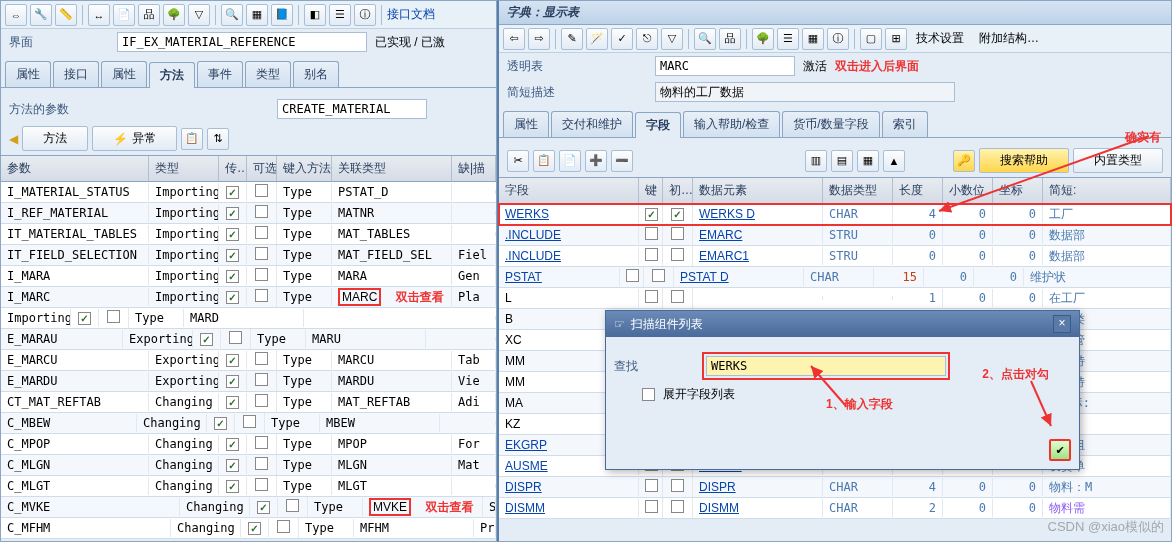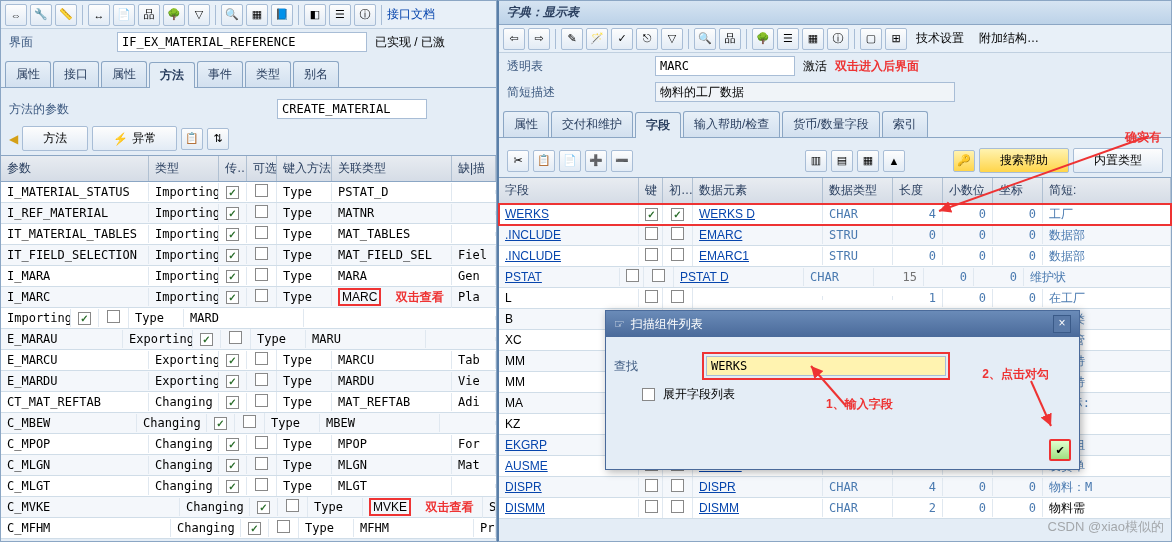--- a/index.html
+++ b/index.html
@@ -377,21 +377,21 @@
           <div style="width:50px;color:#4a7ab0" class="num">0</div>
           <div style="width:50px;color:#4a7ab0" class="num">0</div>
           <div style="flex:1;color:#4a7ab0">数据部</div>
         </div>
         <div class="grow">
           <div style="width:121px"><span class="link">PSTAT</span></div>
           <div style="width:24px;text-align:center"><span class="chk "></span></div>
           <div style="width:30px;text-align:center"><span class="chk "></span></div>
           <div style="width:130px"><span class="link">PSTAT D</span></div>
           <div style="width:70px;color:#4a7ab0">CHAR</div>
-          <div style="width:50px;color:#737373" class="num">15</div>
+          <div style="width:50px;color:#c2410c" class="num">15</div>
           <div style="width:50px;color:#4a7ab0" class="num">0</div>
           <div style="width:50px;color:#4a7ab0" class="num">0</div>
           <div style="flex:1;color:#4a7ab0">维护状</div>
         </div>
         <div class="grow">
           <div style="width:140px"><span class="">L</span></div>
           <div style="width:24px;text-align:center"><span class="chk "></span></div>
           <div style="width:30px;text-align:center"><span class="chk "></span></div>
           <div style="width:130px"><span class=""></span></div>
           <div style="width:70px;color:#4a7ab0"></div>
@@ -501,21 +501,21 @@
         </div>
         <div class="grow">
           <div style="width:140px"><span class="link">DISMM</span></div>
           <div style="width:24px;text-align:center"><span class="chk "></span></div>
           <div style="width:30px;text-align:center"><span class="chk "></span></div>
           <div style="width:130px"><span class="link">DISMM</span></div>
           <div style="width:70px;color:#4a7ab0">CHAR</div>
           <div style="width:50px;color:#4a7ab0" class="num">2</div>
           <div style="width:50px;color:#4a7ab0" class="num">0</div>
           <div style="width:50px;color:#4a7ab0" class="num">0</div>
-          <div style="flex:1;color:#000000">物料需</div>
+          <div style="flex:1;color:#8b5cf6">物料需</div>
         </div>
       </div>
   </div>
 
   <svg style="position:absolute;left:420px;top:130px;width:240px;height:90px;pointer-events:none">
     <defs>
         <marker id="ah" markerWidth="8" markerHeight="8" refX="6" refY="3" orient="auto">
           <path d="M0,0 L6,3 L0,6 Z" fill="#e33"></path>
         </marker>
       </defs>

